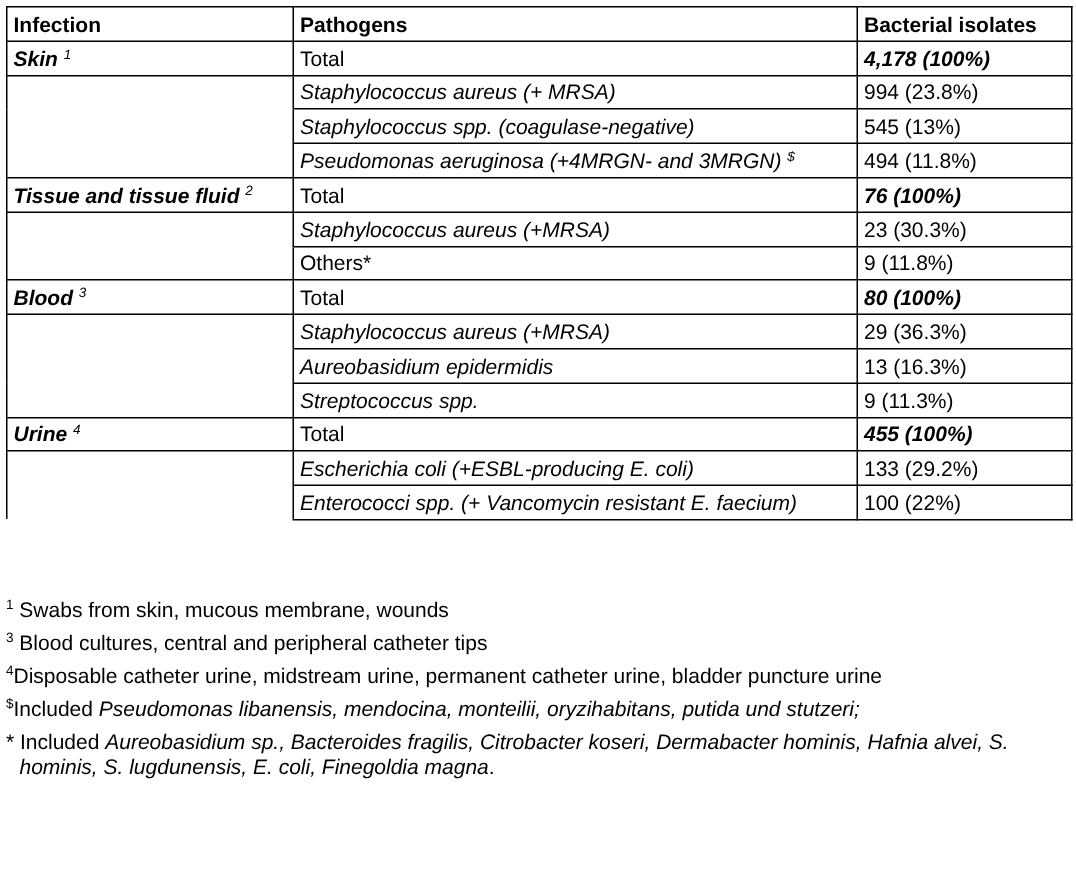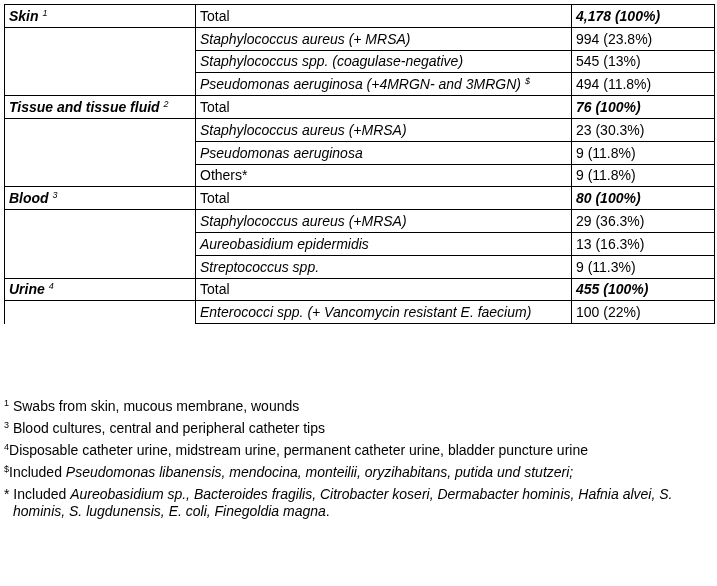--- a/index.html
+++ b/index.html
@@ -76,20 +76,25 @@
 </head>
 <body>
 
 <table class="main">
   <colgroup>
       <col class="c1">
       <col class="c2">
       <col class="c3">
     </colgroup>
   <tbody>
+      <tr>
+    <th>Infection</th>
+    <th>Pathogens</th>
+    <th>Bacterial isolates</th>
+  </tr>
 
   <tr>
     <td class="infection"><span>Skin</span> <sup>1</sup></td>
     <td>Total</td>
     <td class="total-val">4,178 (100%)</td>
   </tr>
   <tr>
     <td class="nb-bottom"></td>
     <td class="pathogen">Staphylococcus aureus (+ MRSA)</td>
     <td class="val">994 (23.8%)</td>
@@ -107,25 +112,20 @@
 
   <tr>
     <td class="infection"><span>Tissue and tissue fluid</span> <sup>2</sup></td>
     <td>Total</td>
     <td class="total-val">76 (100%)</td>
   </tr>
   <tr>
     <td class="nb-bottom"></td>
     <td class="pathogen">Staphylococcus aureus (+MRSA)</td>
     <td class="val">23 (30.3%)</td>
-  </tr>
-  <tr>
-    <td class="nb-top nb-bottom"></td>
-    <td class="pathogen">Pseudomonas aeruginosa</td>
-    <td class="val">9 (11.8%)</td>
   </tr>
   <tr>
     <td class="nb-top"></td>
     <td>Others*</td>
     <td class="val">9 (11.8%)</td>
   </tr>
 
   <tr>
     <td class="infection"><span>Blood</span> <sup>3</sup></td>
     <td>Total</td>
@@ -146,20 +146,25 @@
     <td class="pathogen">Streptococcus spp.</td>
     <td class="val">9 (11.3%)</td>
   </tr>
 
   <tr>
     <td class="infection"><span>Urine</span> <sup>4</sup></td>
     <td>Total</td>
     <td class="total-val">455 (100%)</td>
   </tr>
   <tr>
+    <td class="nb-bottom"></td>
+    <td class="pathogen">Escherichia coli (+ESBL-producing E. coli)</td>
+    <td class="val">133 (29.2%)</td>
+  </tr>
+  <tr>
     <td class="nb-top nb-bottom"></td>
     <td class="pathogen">Enterococci spp. (+ Vancomycin resistant E. faecium)</td>
     <td class="val">100 (22%)</td>
   </tr>
 </tbody>
   </table>
 
 <div class="notes">
   <p><sup>1</sup> <span>Swabs from skin, mucous membrane, wounds</span></p>
   <p><sup>3</sup> <span>Blood cultures, central and peripheral catheter tips</span></p>

